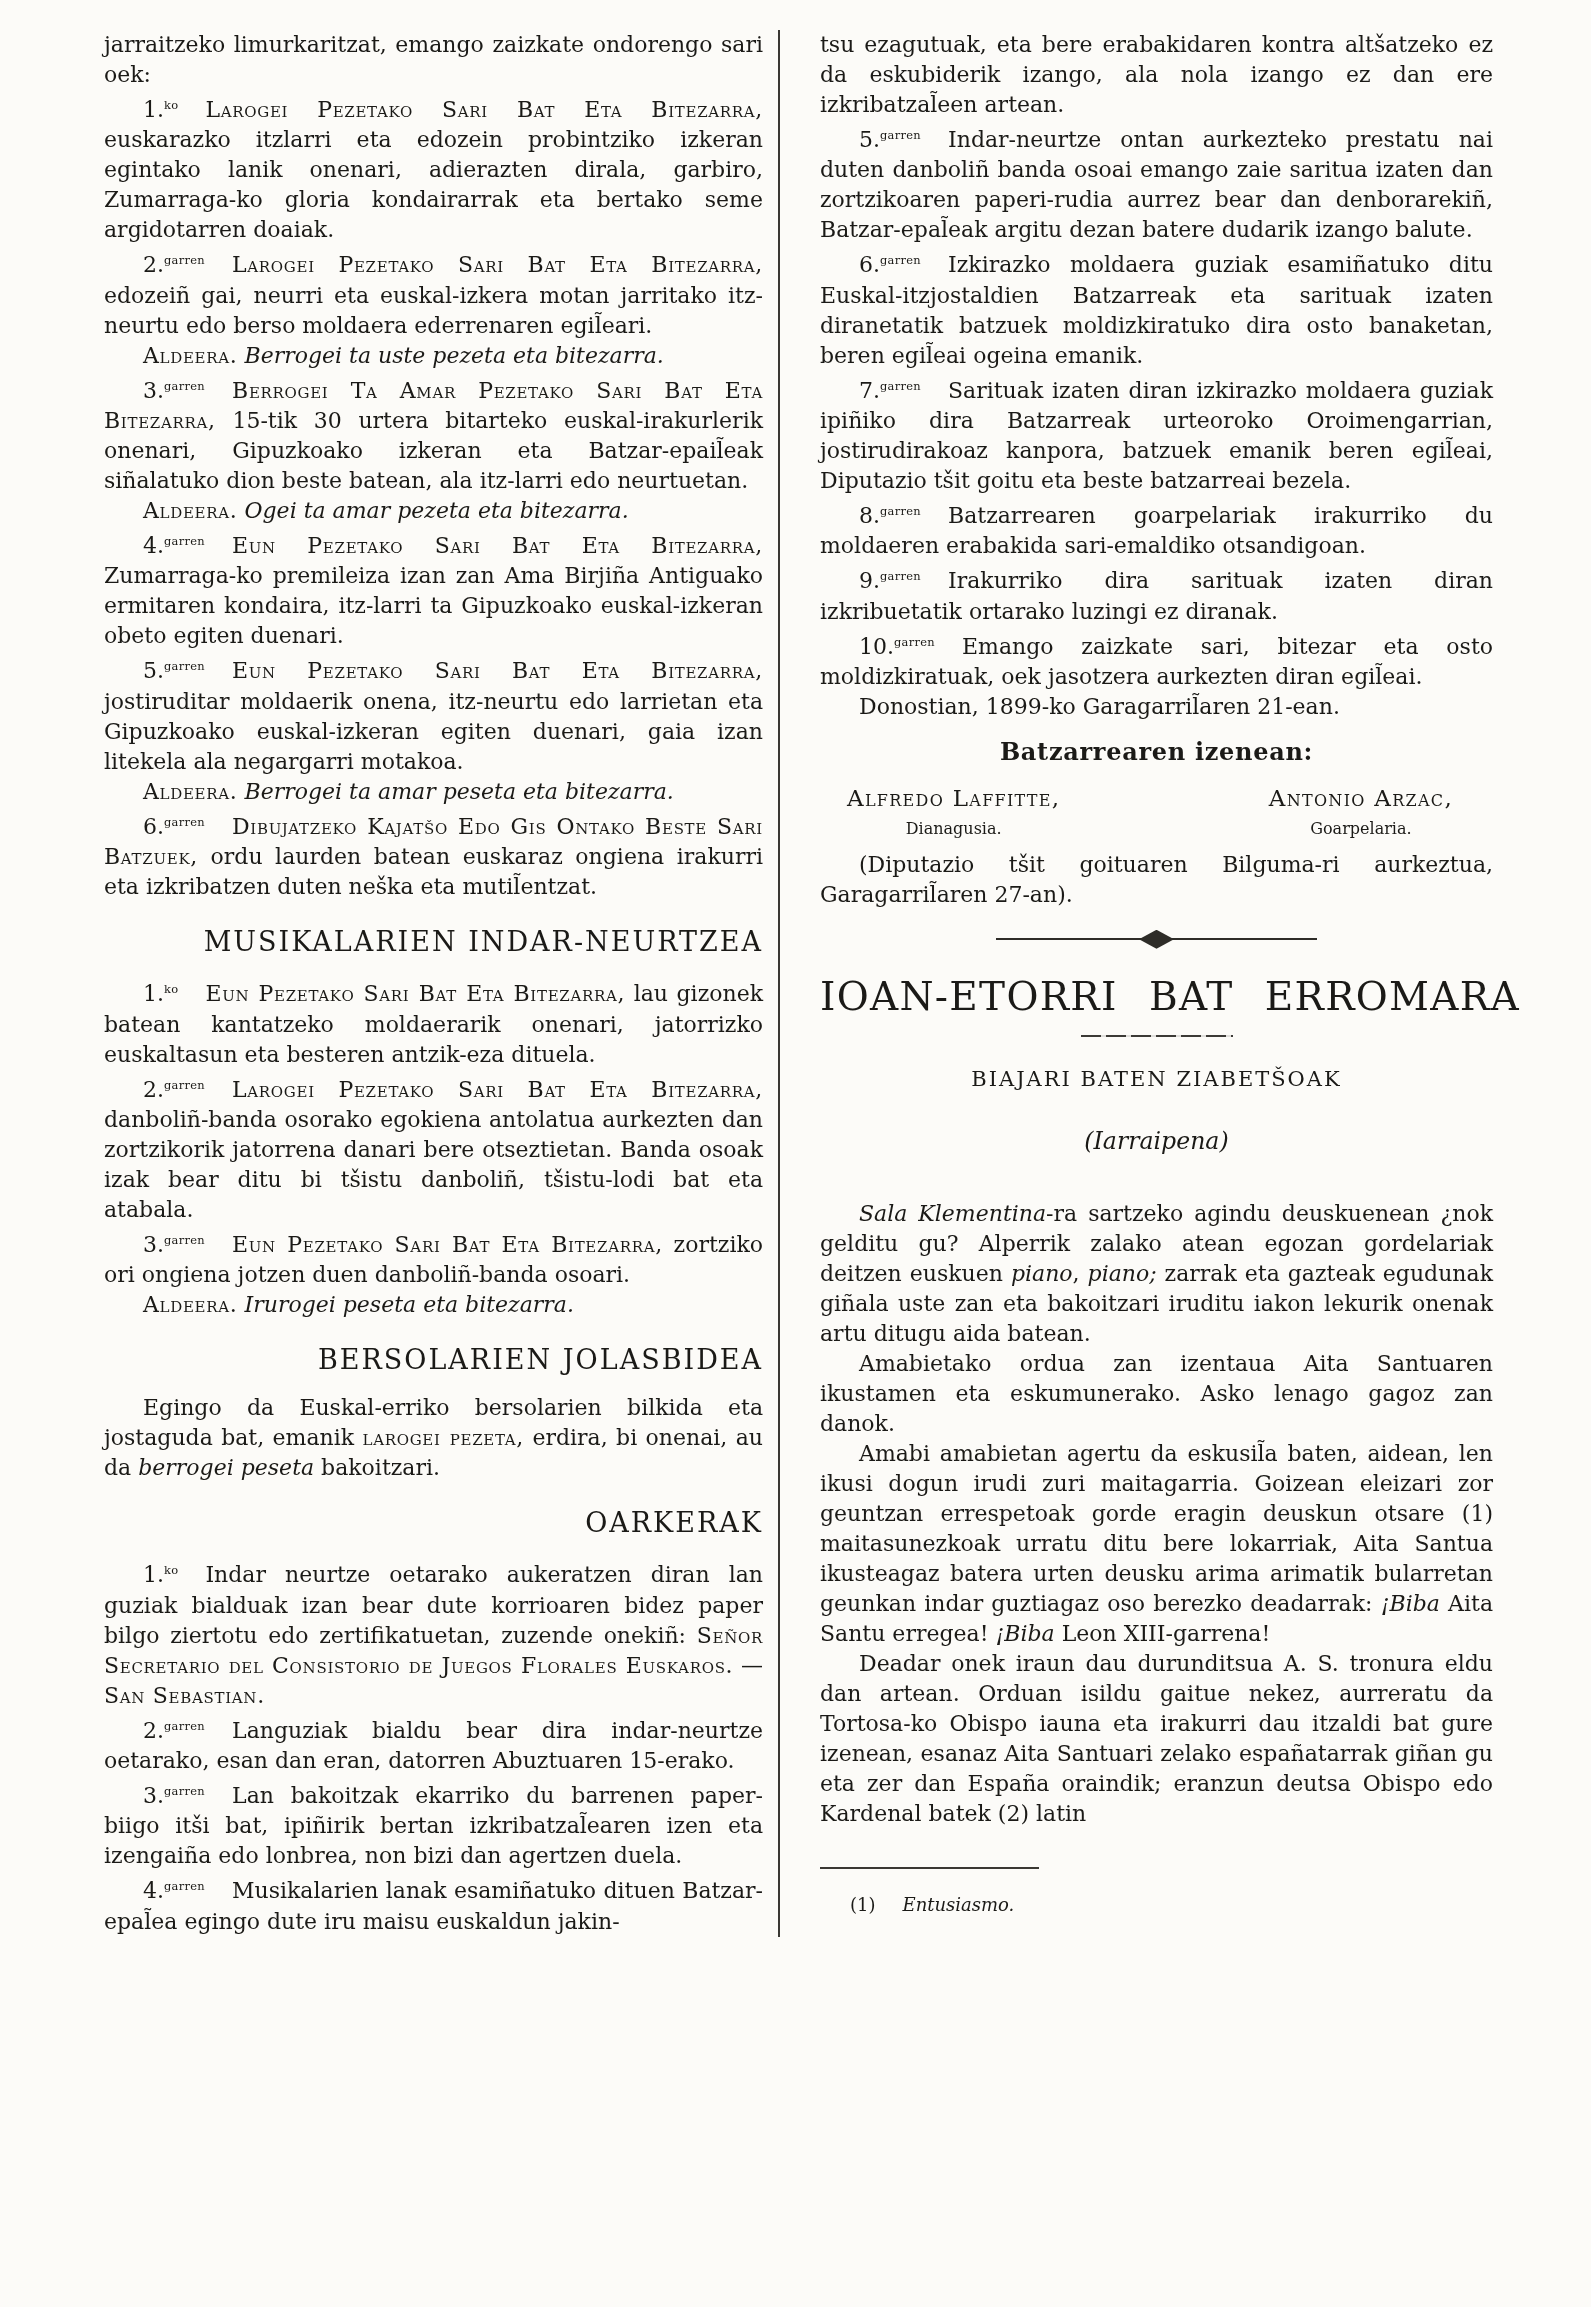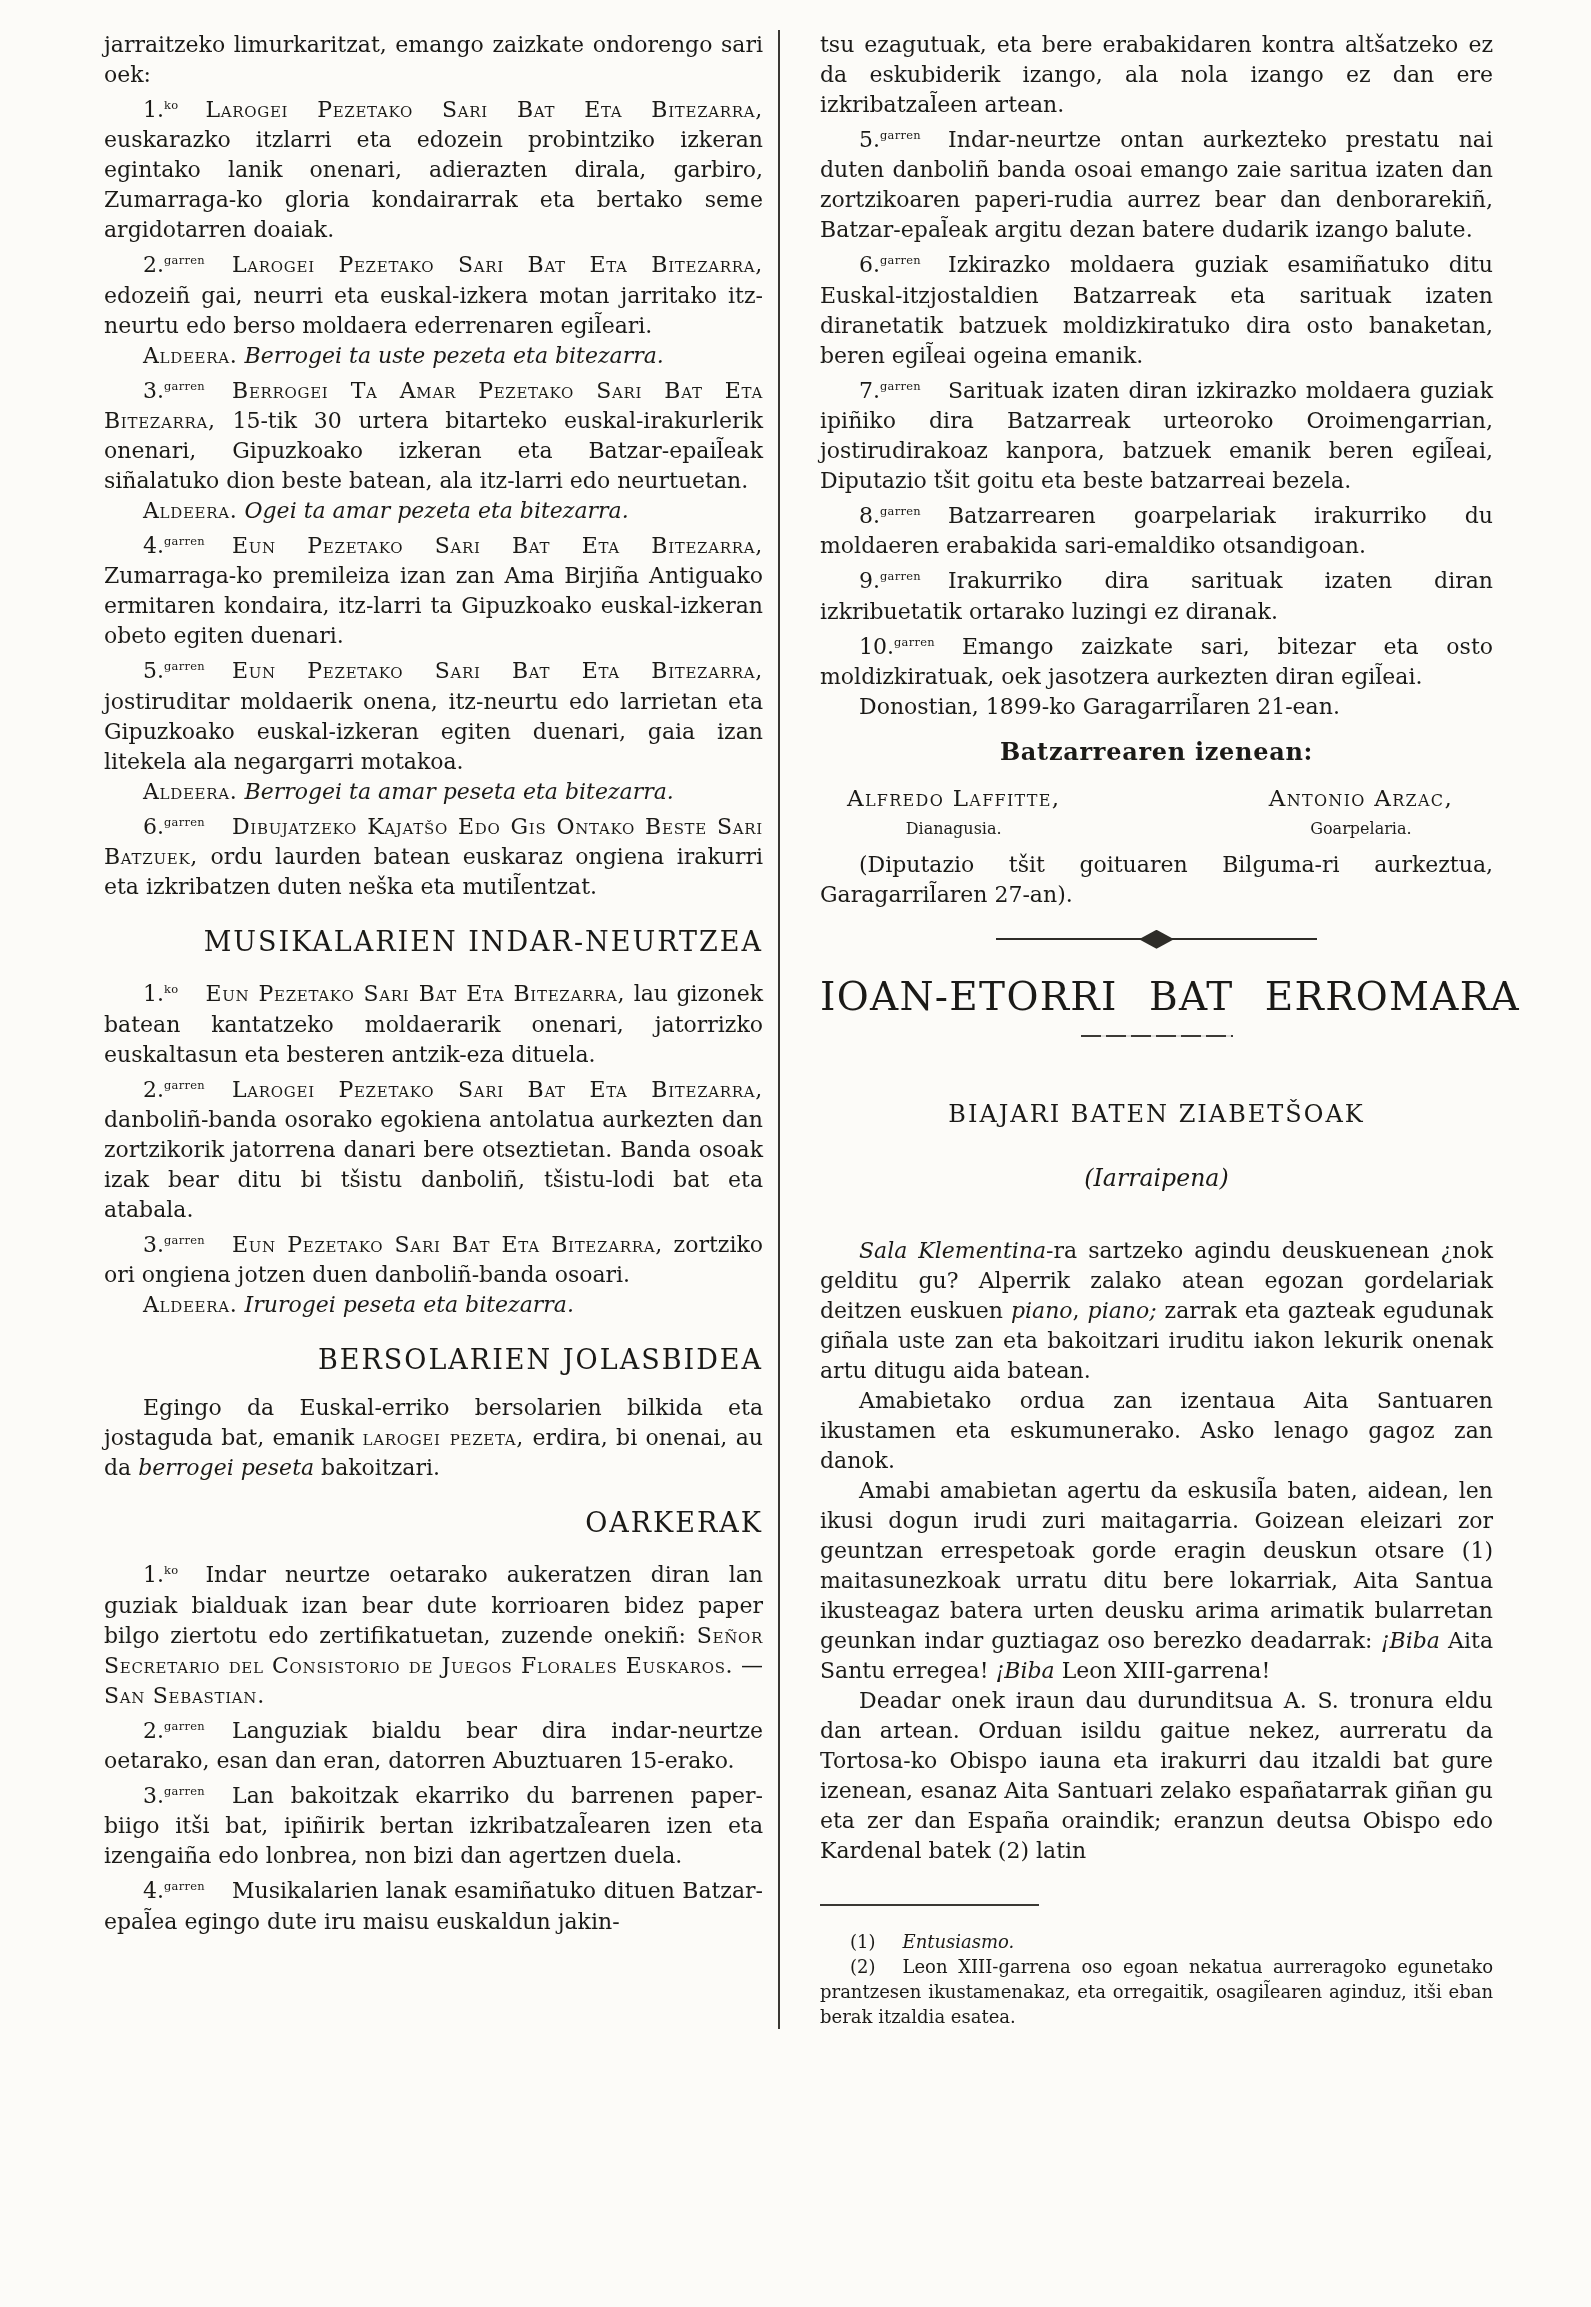--- a/index.html
+++ b/index.html
@@ -50,21 +50,21 @@
   }
   .title-block { text-align:center; margin-top:25px; }
   h1.big-title {
     font-size:39px; font-weight:400; letter-spacing:1.3px; word-spacing:17.5px;
     margin:0; white-space:nowrap;
   }
   .title-rule {
     width:152px; height:2.7px; margin:16px auto 0;
     background:repeating-linear-gradient(90deg,#3c3a36 0 20px, rgba(60,58,54,0.15) 20px 25px);
   }
-  .sub { font-size:24px; letter-spacing:2px; text-align:center; margin-top:63px; }
+  .sub { font-size:21px; letter-spacing:2px; text-align:center; margin-top:30px; }
   .ci  { font-size:23.6px; font-style:italic; text-align:center; margin:36px 0 44px; }
   .fnrule { width:219px; height:2px; background:#3a3833; margin:38px 0 23px; }
 </style>
 </head>
 <body>
 
 <div class="page">
   <div class="columns">
     <div class="col-left">
         <p class="para"><span>jarraitzeko limurkaritzat, emango zaizkate ondorengo sari oek:</span></p>
@@ -122,17 +122,16 @@
           <div class="title-rule"></div>
         </div>
         <div class="sub">BIAJARI BATEN ZIABETŠOAK</div>
         <div class="ci">(Iarraipena)</div>
         <p class="para ind"><span class="it">Sala Klementina</span><span>-ra sartzeko agindu deuskuenean ¿nok gelditu gu? Alperrik zalako atean egozan gordelariak deitzen euskuen </span><span class="it">piano</span><span>, </span><span class="it">piano;</span><span> zarrak eta gazteak egudunak giñala uste zan eta bakoitzari iruditu iakon lekurik onenak artu ditugu aida batean.</span></p>
         <p class="para ind"><span>Amabietako ordua zan izentaua Aita Santuaren ikustamen eta eskumunerako. Asko lenago gagoz zan danok.</span></p>
         <p class="para ind"><span>Amabi amabietan agertu da eskusil̃a baten, aidean, len ikusi dogun irudi zuri maitagarria. Goizean eleizari zor geuntzan errespetoak gorde eragin deuskun otsare (1) maitasunezkoak urratu ditu bere lokarriak, Aita Santua ikusteagaz batera urten deusku arima arimatik bularretan geunkan indar guztiagaz oso berezko deadarrak: </span><span class="it">¡Biba</span><span> Aita Santu erregea! </span><span class="it">¡Biba</span><span> Leon XIII-garrena!</span></p>
         <p class="para ind"><span>Deadar onek iraun dau durunditsua A. S. tronura eldu dan artean. Orduan isildu gaitue nekez, aurreratu da Tortosa-ko Obispo iauna eta irakurri dau itzaldi bat gure izenean, esanaz Aita Santuari zelako españatarrak giñan gu eta zer dan España oraindik; eranzun deutsa Obispo edo Kardenal batek (2) latin</span></p>
         <div class="fnrule"></div>
         <p class="fn ind"><span>(1)</span><span class="gap"></span><span class="it">Entusiasmo.</span></p>
-        <p class="fn ind"><span>(2)</span><span class="gap"></span><span>Leon XIII-garrena oso egoan nekatua aurreragoko egunetako prantzesen ikustamenakaz, eta orregaitik, osagil̃earen aginduz, itši eban berak itzaldia esatea.</span></p>
       </div>
   </div>
 </div>
 
 
 </body></html>

